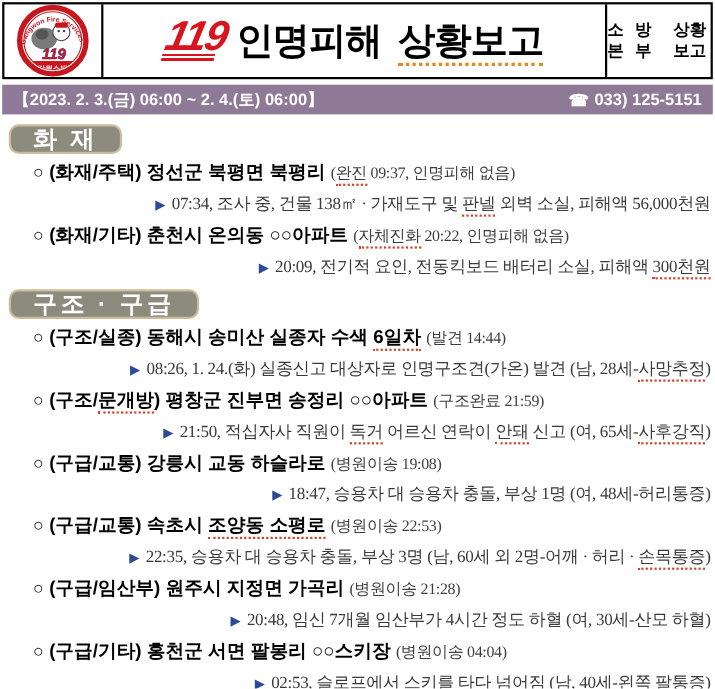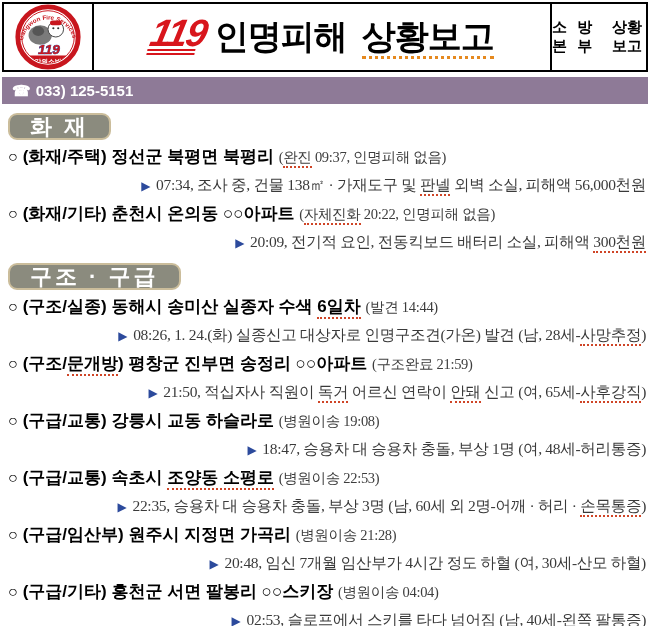--- a/index.html
+++ b/index.html
@@ -18,21 +18,21 @@
   .title-text{font-size:34px;font-weight:900;color:#000;letter-spacing:-1px;white-space:nowrap;}
   .title-sq{border-bottom:3px dotted #e5891f;padding-bottom:1px;margin-left:15px;}
 
   
   .period-bar{margin:5px 2px 0 2px;height:27px;background:var(--bar,#8e7a97);color:#fff;display:flex;align-items:center;justify-content:space-between;padding:0 10px;font-weight:700;font-size:15px;box-sizing:border-box;}
   .phone-wrap{display:flex;align-items:center;gap:5px;}
 
   
   .content{padding:3px 4px 0 8px;}
   .badge{display:inline-block;background:var(--badge-fill,#8b8b7e);border:2px solid var(--badge-border,#cbbd9b);border-radius:9px;color:#fff;font-weight:700;font-size:22px;line-height:21px;padding:1px 20px;margin:6px 0 3px 0;letter-spacing:3px;}
-  .head-line{font-size:17px;font-weight:800;color:#000;line-height:27px;white-space:nowrap;}
+  .head-line{font-size:17px;font-weight:800;color:#000;line-height:27px;white-space:nowrap;margin-left:22px;}
   .bullet{font-weight:700;margin-right:5px;font-size:16px;}
   .head-note{font-family:"Liberation Serif","DejaVu Serif",serif;font-weight:400;font-size:14.5px;color:#3d3d3d;letter-spacing:-0.3px;}
   .detail-line{font-family:"Liberation Serif","DejaVu Serif",serif;font-size:15.5px;color:#3a3a3a;line-height:27px;padding-left:22px;white-space:nowrap;letter-spacing:-0.3px;text-align:right;}
   .arrow{color:var(--arrow-blue,#2c4a9c);font-size:12px;margin-right:6px;}
   .sq{border-bottom:2px dotted var(--squiggle,#cf4527);padding-bottom:1px;}
 </style>
 </head>
 <body>
 
 <div class="page">
@@ -70,20 +70,21 @@
       <span class="logo119">119</span>
       <span class="title-text"><span>인명피해</span><span class="title-sq">상황보고</span></span>
     </div>
     <div class="office-cell">
       <span class="office-line1">소 방 본 부</span>
       <span class="office-line2">상황보고</span>
     </div>
   </div>
 
   <div class="period-bar">
+    <span>【2023. 2. 3.(금) 06:00 ~ 2. 4.(토) 06:00】</span>
     <span class="phone-wrap">
       <span>☎</span>
       <span>033) 125-5151</span>
     </span>
   </div>
 
   <div class="content" id="content-root">
       <div><div class="badge">화 재</div><div class="head-line"><span class="bullet">○</span><span>(화재/주택) 정선군 북평면 북평리</span> <span class="head-note">(<span class="sq">완진</span> 09:37, 인명피해 없음)</span></div><div class="detail-line"><span class="arrow">▶</span><span>07:34, 조사 중, 건물 138㎡ · 가재도구 및 <span class="sq">판넬</span> 외벽 소실, 피해액 56,000천원</span></div><div class="head-line"><span class="bullet">○</span><span>(화재/기타) 춘천시 온의동 ○○아파트</span> <span class="head-note">(<span class="sq">자체진화</span> 20:22, 인명피해 없음)</span></div><div class="detail-line"><span class="arrow">▶</span><span>20:09, 전기적 요인, 전동킥보드 배터리 소실, 피해액 <span class="sq">300천원</span></span></div></div>
       <div><div class="badge">구조 · 구급</div><div class="head-line"><span class="bullet">○</span><span>(구조/실종) 동해시 송미산 실종자 수색 <span class="sq">6일차</span></span> <span class="head-note">(발견 14:44)</span></div><div class="detail-line"><span class="arrow">▶</span><span>08:26, 1. 24.(화) 실종신고 대상자로 인명구조견(가온) 발견 (남, 28세-<span class="sq">사망추정</span>)</span></div><div class="head-line"><span class="bullet">○</span><span>(구조/<span class="sq">문개방</span>) 평창군 진부면 송정리 ○○아파트</span> <span class="head-note">(구조완료 21:59)</span></div><div class="detail-line"><span class="arrow">▶</span><span>21:50, 적십자사 직원이 <span class="sq">독거</span> 어르신 연락이 <span class="sq">안돼</span> 신고 (여, 65세-<span class="sq">사후강직</span>)</span></div><div class="head-line"><span class="bullet">○</span><span>(구급/교통) 강릉시 교동 하슬라로</span> <span class="head-note">(병원이송 19:08)</span></div><div class="detail-line"><span class="arrow">▶</span><span>18:47, 승용차 대 승용차 충돌, 부상 1명 (여, 48세-허리통증)</span></div><div class="head-line"><span class="bullet">○</span><span>(구급/교통) 속초시 <span class="sq">조양동 소평로</span></span> <span class="head-note">(병원이송 22:53)</span></div><div class="detail-line"><span class="arrow">▶</span><span>22:35, 승용차 대 승용차 충돌, 부상 3명 (남, 60세 외 2명-어깨 · 허리 · <span class="sq">손목통증</span>)</span></div><div class="head-line"><span class="bullet">○</span><span>(구급/임산부) 원주시 지정면 가곡리</span> <span class="head-note">(병원이송 21:28)</span></div><div class="detail-line"><span class="arrow">▶</span><span>20:48, 임신 7개월 임산부가 4시간 정도 하혈 (여, 30세-산모 하혈)</span></div><div class="head-line"><span class="bullet">○</span><span>(구급/기타) 홍천군 서면 팔봉리 ○○스키장</span> <span class="head-note">(병원이송 04:04)</span></div><div class="detail-line"><span class="arrow">▶</span><span>02:53, 슬로프에서 스키를 타다 넘어짐 (남, 40세-왼쪽 <span class="sq">팔통증</span>)</span></div></div>
     </div>

